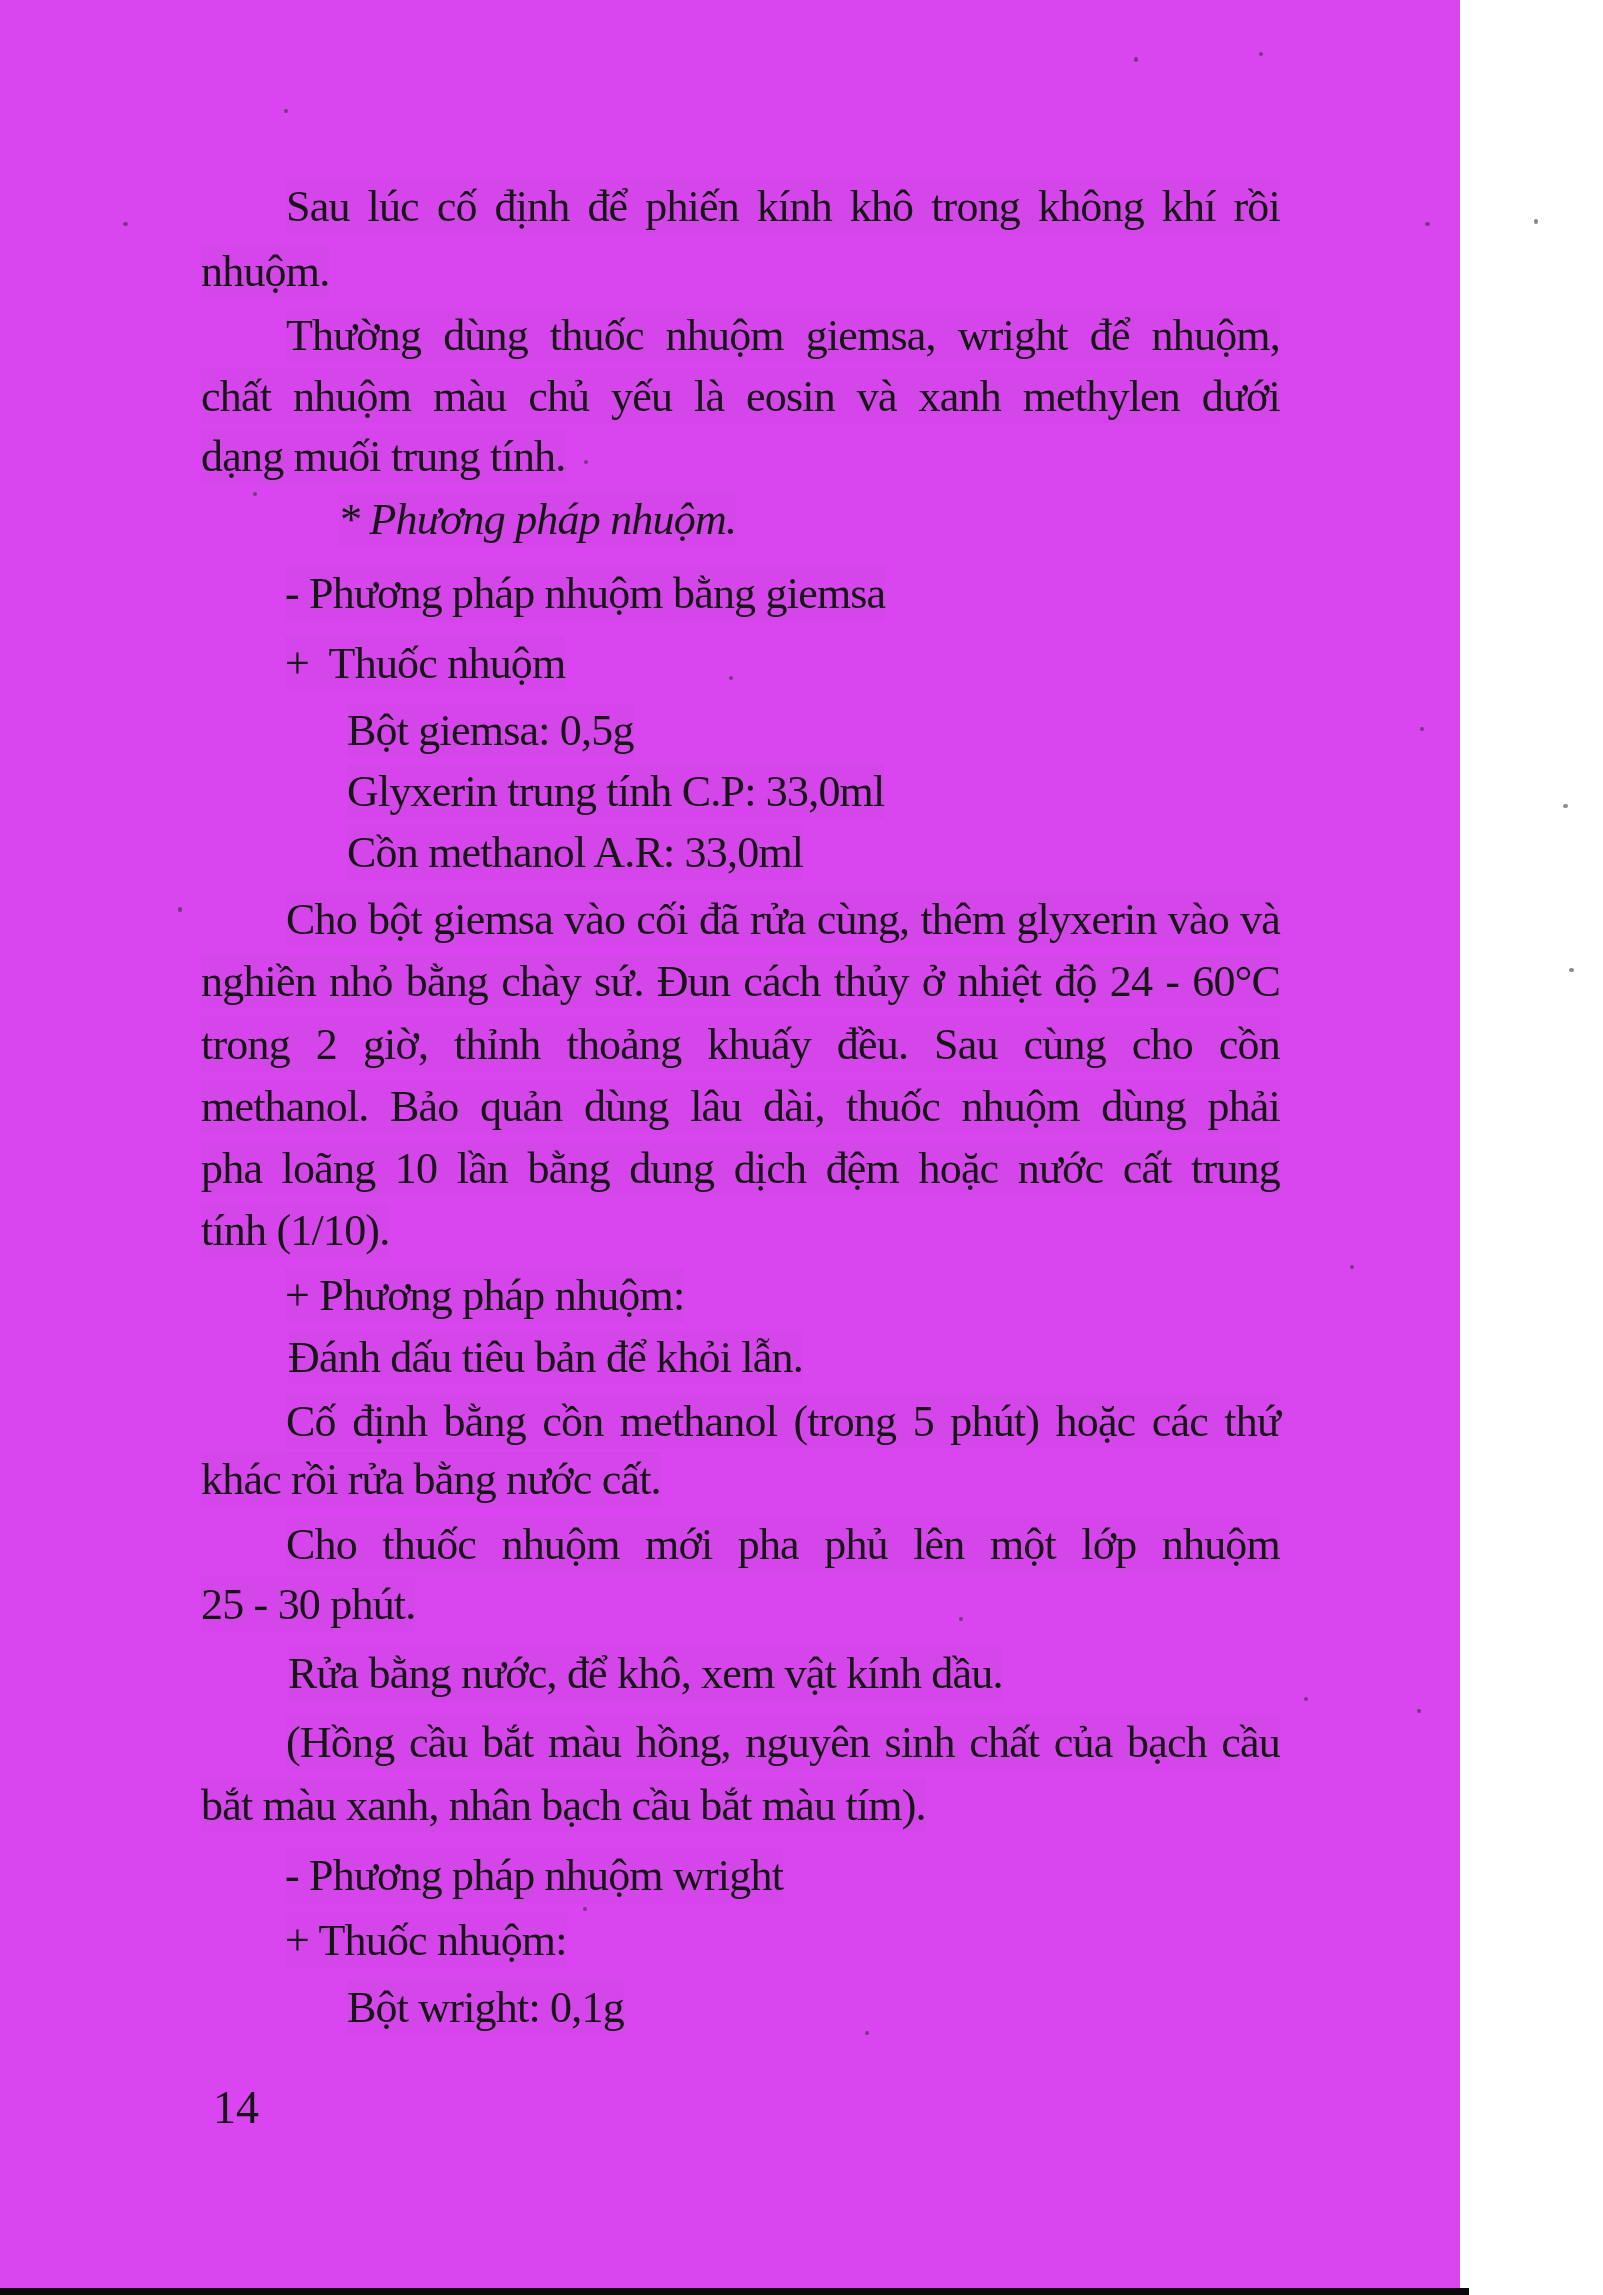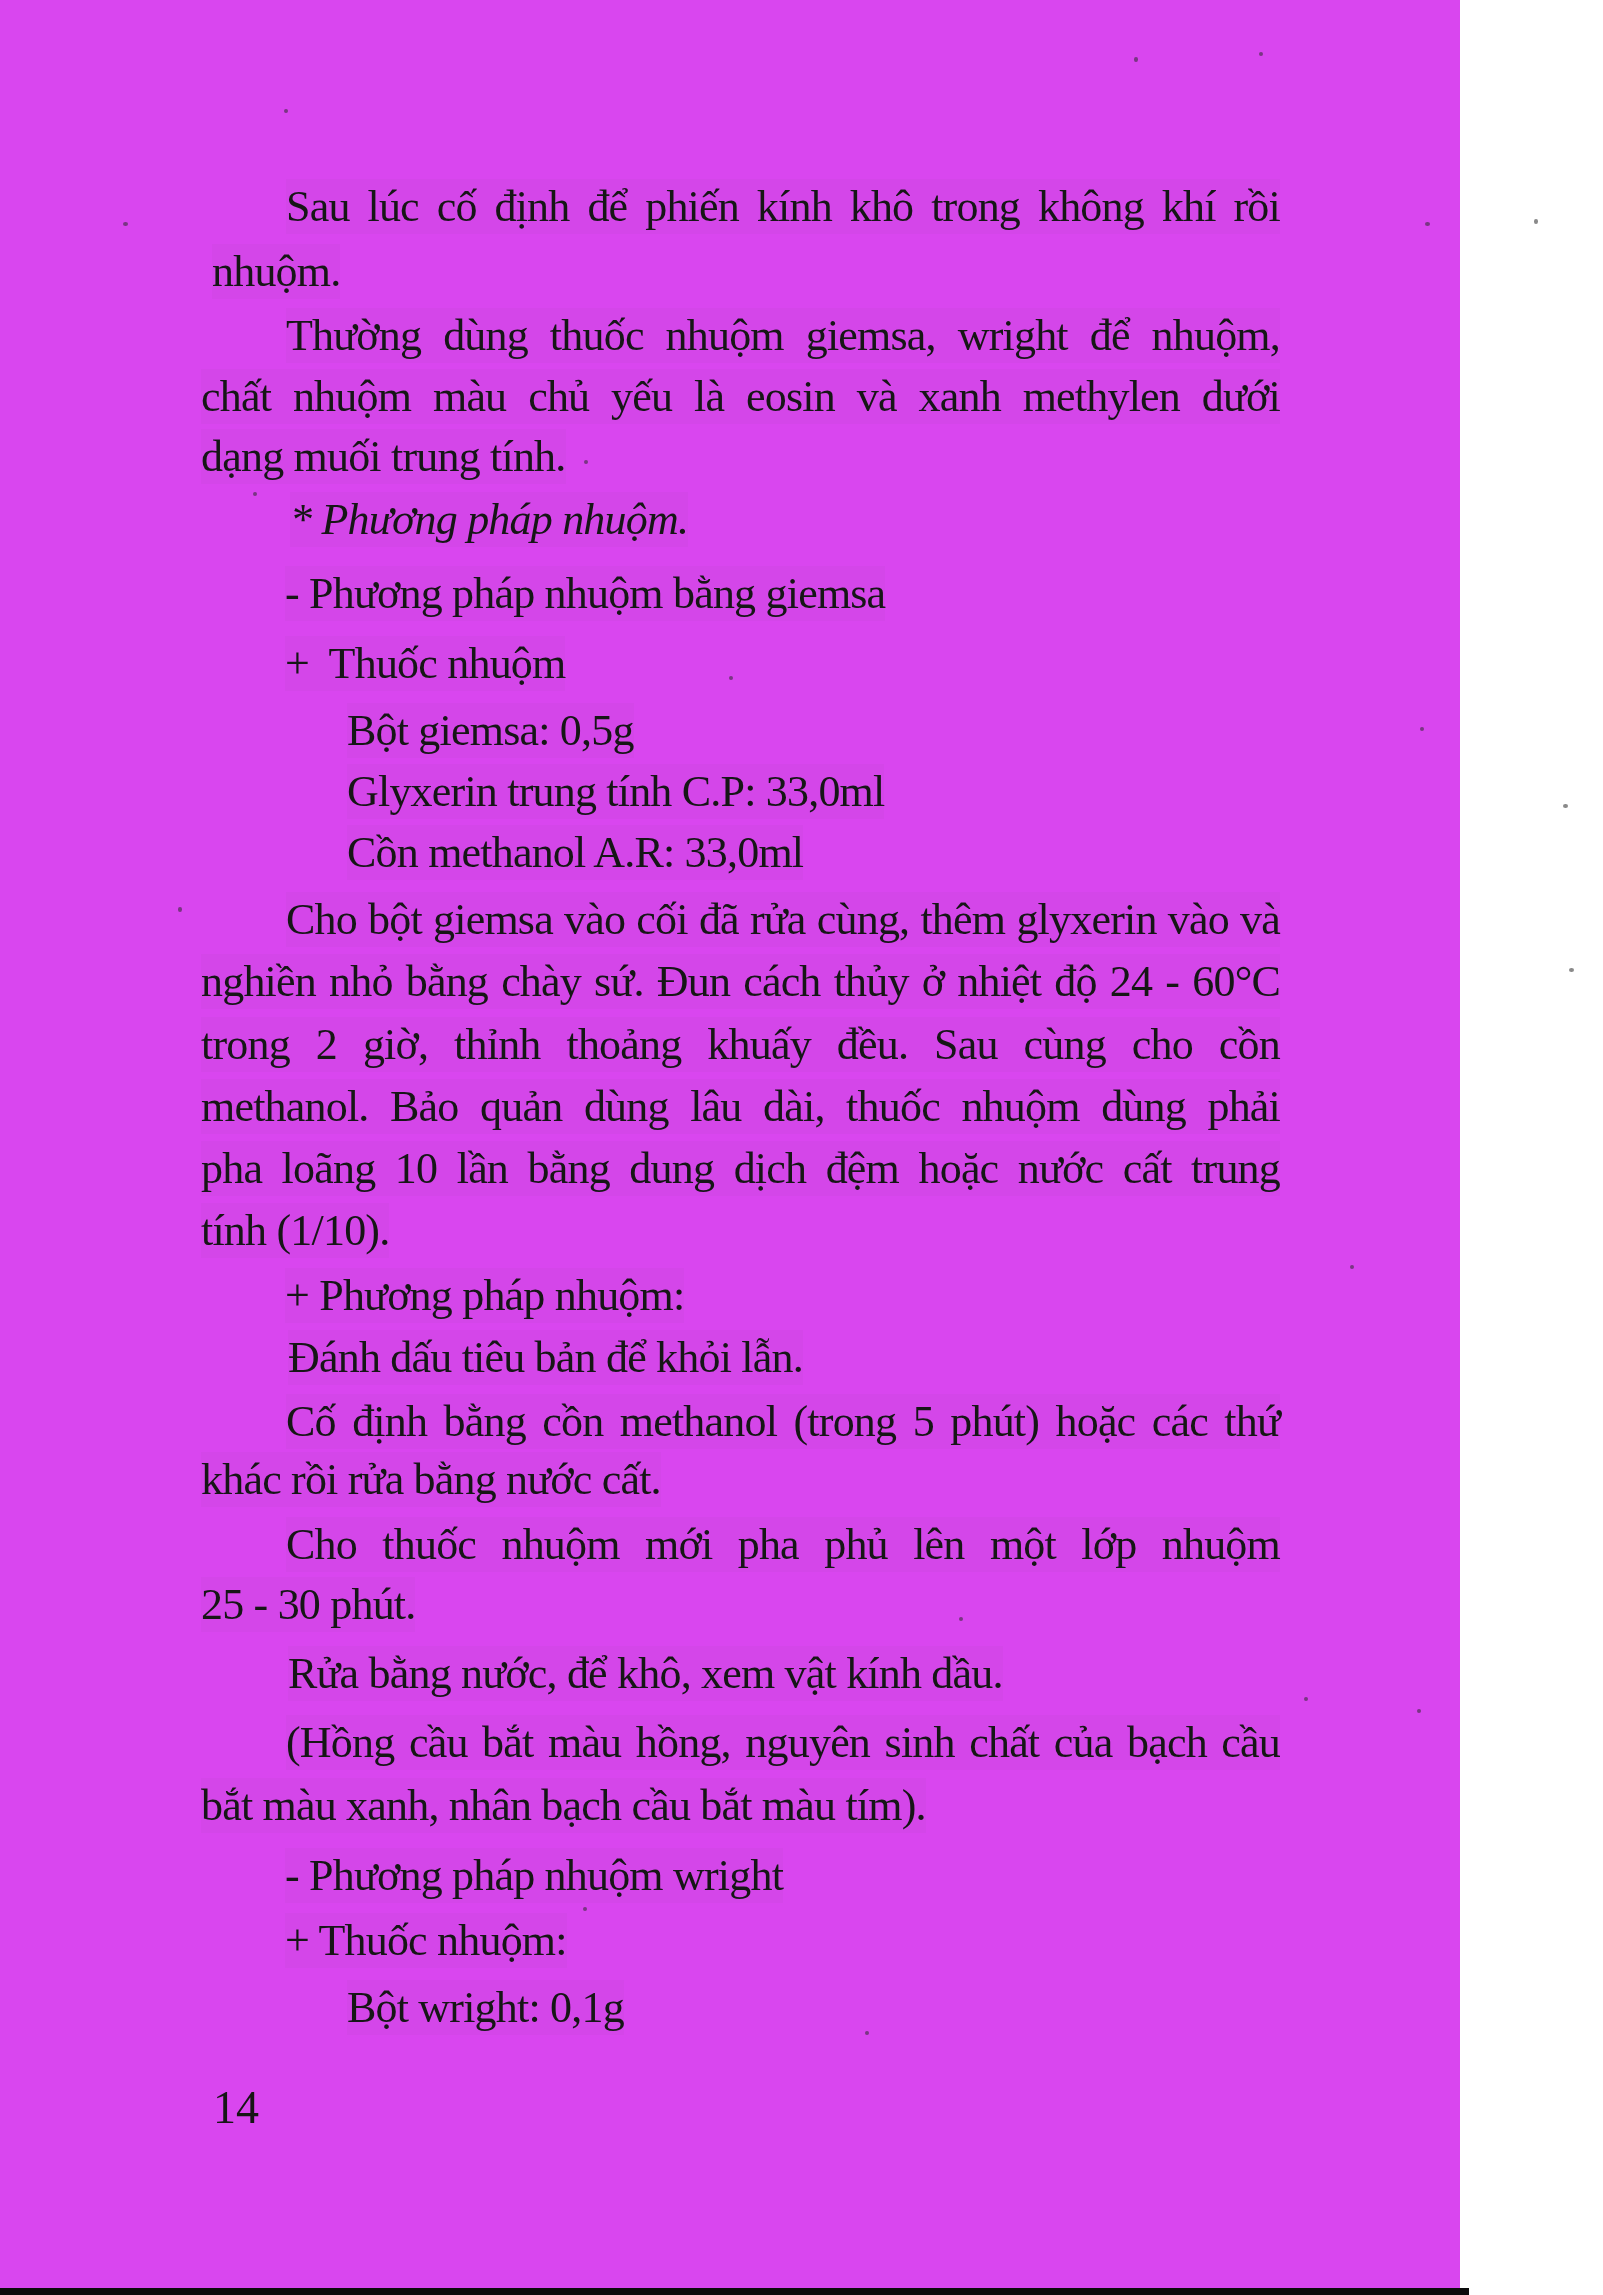--- a/index.html
+++ b/index.html
@@ -22,21 +22,21 @@
     line-height:55px;
     color:#161616;
     white-space:pre;
     background:rgba(90,90,90,0.035);
   }
   .just{
     white-space:normal;
     text-align:justify;
     text-align-last:justify;
   }
-  .it{ font-style:italic; }
+  .it{ font-style:italic;margin-left:48px; }
   .pagenum{
     position:absolute;
     font-size:46px;
     font-weight:500;
     color:#161616;
     line-height:55px;
   }
   .speck{
     position:absolute;
     background:#2a2a2a;
@@ -49,21 +49,21 @@
     width:1469px;height:7px;
     background:#0b0b0b;
   }
 </style>
 </head>
 <body>
 
 <div class="page">
 
   <div class="line just" style="left:286px;right:180px;top:179px">Sau lúc cố định để phiến kính khô trong không khí rồi</div>
-  <div class="line" style="left:212px;top:244px">nhuộm.</div>
+  <div class="line" style="left:201px;top:244px">nhuộm.</div>
   <div class="line just" style="left:286px;right:180px;top:308px">Thường dùng thuốc nhuộm giemsa, wright để nhuộm,</div>
   <div class="line just" style="left:201px;right:180px;top:369px">chất nhuộm màu chủ yếu là eosin và xanh methylen dưới</div>
   <div class="line" style="left:201px;top:429px">dạng muối trung tính.</div>
   <div class="line it" style="left:290px;top:492px">* Phương pháp nhuộm.</div>
   <div class="line" style="left:285px;top:566px">- Phương pháp nhuộm bằng giemsa</div>
   <div class="line" style="left:285px;top:636px">+  Thuốc nhuộm</div>
   <div class="line" style="left:347px;top:703px">Bột giemsa: 0,5g</div>
   <div class="line" style="left:347px;top:764px">Glyxerin trung tính C.P: 33,0ml</div>
   <div class="line" style="left:347px;top:825px">Cồn methanol A.R: 33,0ml</div>
   <div class="line just" style="left:286px;right:180px;top:892px">Cho bột giemsa vào cối đã rửa cùng, thêm glyxerin vào và</div>

